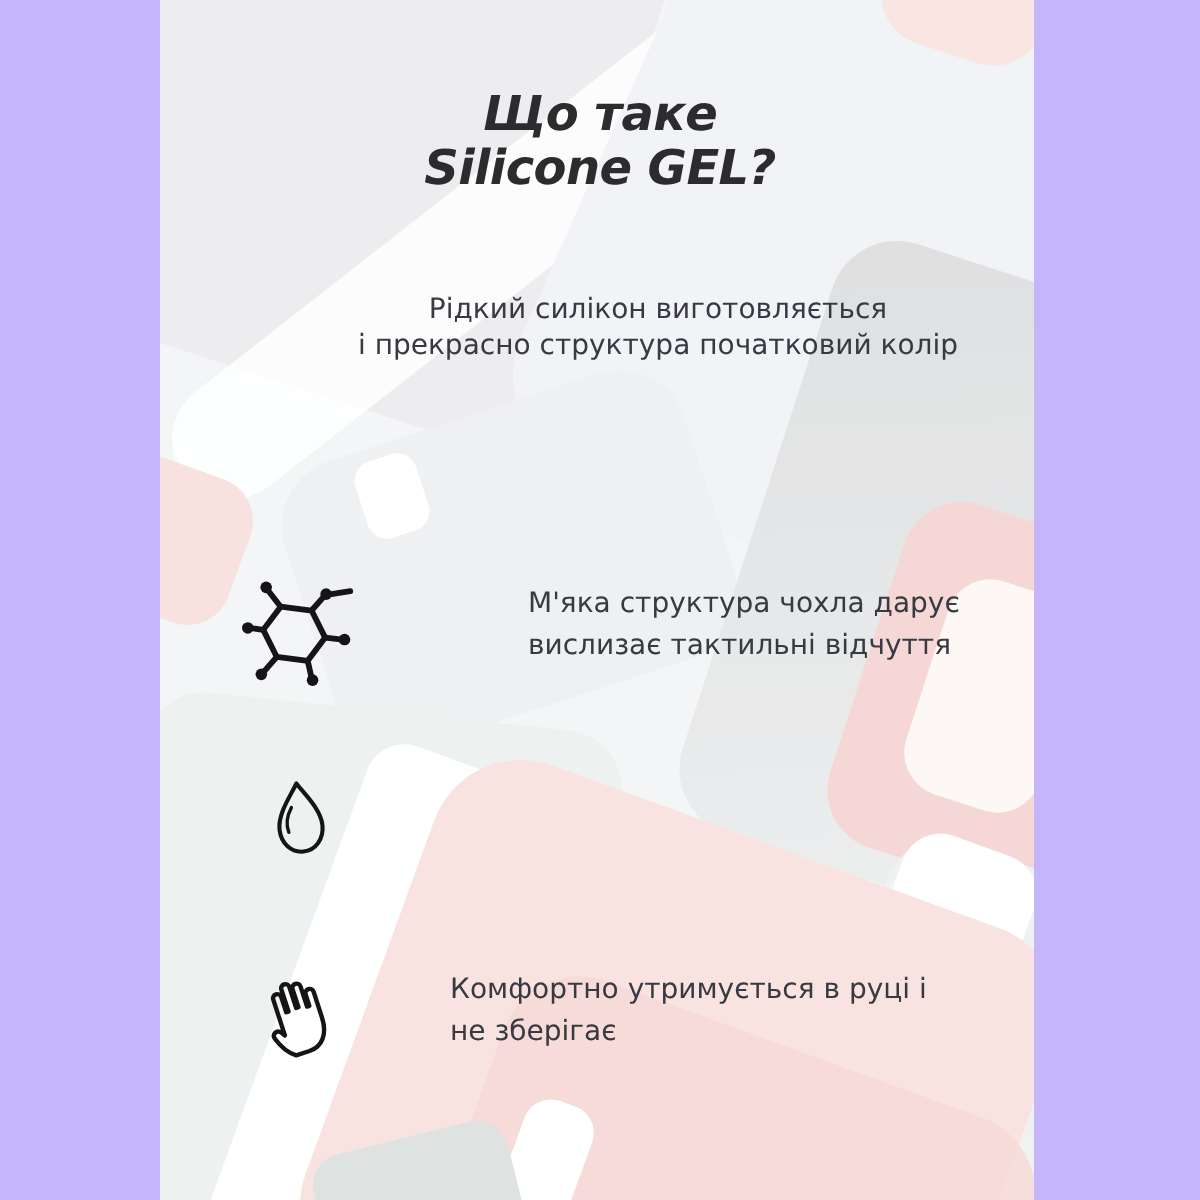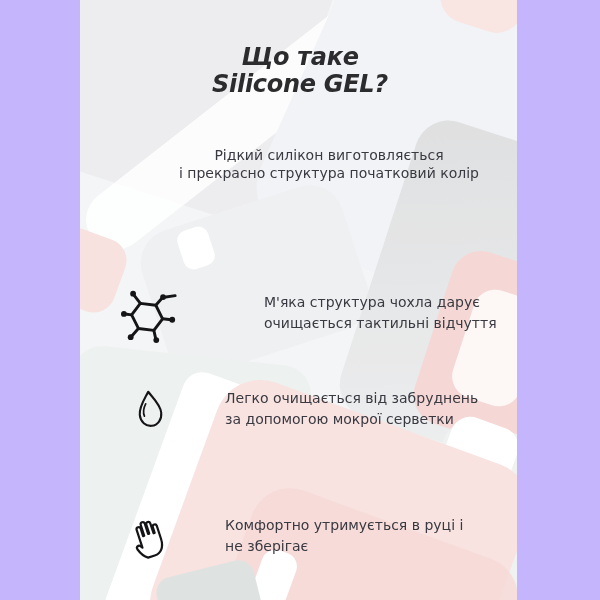--- a/index.html
+++ b/index.html
@@ -34,21 +34,21 @@
   .title{position:absolute;left:0;top:44px;width:600px;text-align:center;
     font-weight:bold;font-style:italic;font-size:24px;line-height:27px;
     letter-spacing:-0.3px;color:#2c2c2f;}
   .intro{position:absolute;left:0;top:147px;width:600px;text-align:center;
     font-size:14px;line-height:17.6px;color:#393941;padding-left:29px;}
   .feature{position:absolute;left:118px;display:flex;align-items:center;}
   .feature .icon-box{width:64px;display:flex;justify-content:center;align-items:center;flex:0 0 64px;}
   .feature .ftext{margin-left:43px;font-size:14px;line-height:21px;color:#393941;white-space:nowrap;}
   .f1{top:281px;height:64px;gap:39px;}
   .f2{top:386px;height:46px;}
-  .f3{top:512px;height:48px;}
+  .f3{top:482px;height:48px;}
   svg{display:block;}
 </style>
 </head>
 <body>
 
 <div class="canvas">
 
   <div class="photo-strip" aria-hidden="true">
     <div class="shape s-gray-tl"></div>
     <div class="shape s-white-streak1"></div>
@@ -94,34 +94,30 @@
         <circle cx="12.5" cy="12" r="3" fill="#151518" stroke="none"></circle>
         <circle cx="43.5" cy="15.5" r="3" fill="#151518" stroke="none"></circle>
         <circle cx="53" cy="39" r="3" fill="#151518" stroke="none"></circle>
         <circle cx="36.5" cy="60" r="3" fill="#151518" stroke="none"></circle>
         <circle cx="10" cy="57" r="3" fill="#151518" stroke="none"></circle>
         <circle cx="3" cy="33" r="3" fill="#151518" stroke="none"></circle>
       </svg>
     </div>
     <div class="ftext">
       <div>М'яка структура чохла дарує</div>
-      <div>очищається тактильні відчуття</div>
+      <div>вислизає тактильні відчуття</div>
     </div>
   </div>
 
   <div class="feature f2">
     <div class="icon-box">
       <svg width="30" height="42" viewBox="0 0 32 42" fill="none" stroke="#151518" stroke-width="2.2" stroke-linecap="round" stroke-linejoin="round" style="transform:rotate(-6deg);">
         <path d="M16 2.5 C 12 9 4.5 17.5 4.5 26 C 4.5 33.5 9.5 39 16 39 C 22.5 39 27.5 33.5 27.5 26 C 27.5 17.5 20 9 16 2.5 Z"></path>
         <path d="M12 15 C 9 19.5 8 23.5 9.3 28" stroke-width="1.8"></path>
       </svg>
-    </div>
-    <div class="ftext">
-      <div>Легко очищається від забруднень</div>
-      <div>за допомогою мокрої серветки</div>
     </div>
   </div>
 
   <div class="feature f3">
     <div class="icon-box">
       <svg width="38" height="46" viewBox="0 0 38 46" fill="none" stroke="#151518" stroke-width="2.2" stroke-linecap="round" stroke-linejoin="round" style="transform:rotate(-18deg);">
         <path d="M 10.5 43
                  C 7.5 41 4.5 36.5 3 32
                  C 2 29.2 5.2 27.6 7 30
                  L 8.2 31.8

